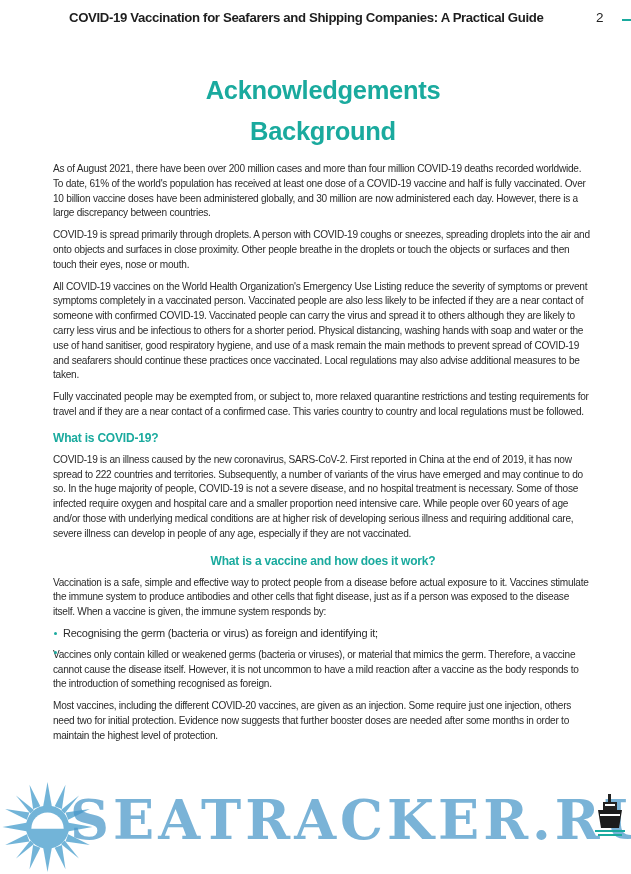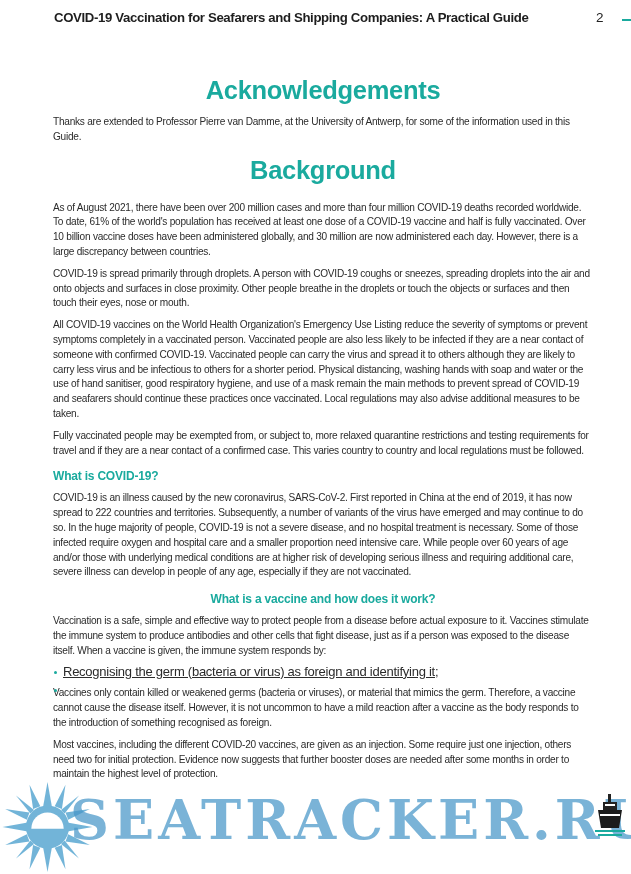--- a/index.html
+++ b/index.html
@@ -17,21 +17,21 @@
     }
     .page-header {
       position: absolute;
       top: 10px;
       left: 53px;
       right: 0;
       height: 18px;
     }
     .header-title {
       position: absolute;
-      left: 1px;
+      left: 16px;
       top: 0;
       font-size: 13.2px;
       font-weight: bold;
       color: #1e1e1e;
       letter-spacing: -0.35px;
       white-space: nowrap;
     }
     .page-number {
       position: absolute;
       left: 543px;
@@ -83,25 +83,24 @@
     .p-gap { margin-bottom: 7px; }
     .h2-gap { margin-top: 3px; margin-bottom: 4px; }
     ul.bullets {
       list-style: none;
       margin: 6px 0 7px 0;
       padding: 0;
     }
     ul.bullets li {
       position: relative;
       padding-left: 10px;
-      font-size: 13px;
+      font-size: 11px;
       line-height: 14.8px;
       letter-spacing: -0.25px;
       margin-bottom: 4px;
-      text-decoration: underline;
     }
     ul.bullets li .dot {
       position: absolute;
       left: 1px;
       top: 6px;
       width: 3px;
       height: 3px;
       border-radius: 50%;
       background: #1aaa9e;
     }
@@ -147,21 +146,20 @@
 
 <div class="page-header">
   <div class="header-title">COVID-19 Vaccination for Seafarers and Shipping Companies: A Practical Guide</div>
   <div class="page-number">2</div>
   <div class="header-rule"></div>
 </div>
 
 <div class="content">
 
   <h1 class="h1-ack">Acknowledgements</h1>
-  <p class="p-ack">Thanks are extended to Professor Pierre van Damme, at the University of Antwerp, for some of the information used in this Guide.</p>
 
   <h1 class="h1-bg">Background</h1>
   <p class="p-gap">As of August 2021, there have been over 200 million cases and more than four million COVID-19 deaths recorded worldwide. To date, 61% of the world's population has received at least one dose of a COVID-19 vaccine and half  is fully vaccinated. Over 10 billion vaccine doses have been administered globally, and 30 million are now administered each day. However, there is a large discrepancy between countries.</p>
   <p class="p-gap">COVID-19 is spread primarily through droplets. A person with COVID-19 coughs or sneezes, spreading droplets into the air and onto objects and surfaces in close proximity. Other people breathe in the droplets or touch the objects or surfaces and then touch their eyes, nose or mouth.</p>
   <p class="p-gap">All COVID-19 vaccines on the World Health Organization's Emergency Use Listing reduce the severity of symptoms or prevent symptoms completely in a vaccinated person. Vaccinated people are also less likely to be infected if they are a near contact of someone with confirmed COVID-19. Vaccinated people can carry the virus and spread it to others although they are likely to carry less virus and be infectious to others for a shorter period. Physical distancing, washing hands with soap and water or the use of hand sanitiser, good respiratory hygiene, and use of a mask remain the main methods to prevent spread of COVID-19 and seafarers should continue these practices once vaccinated. Local regulations may also advise additional measures to be taken.</p>
   <p class="p-gap">Fully vaccinated people may be exempted from, or subject to, more relaxed quarantine restrictions and testing requirements for travel and if they are a near contact of a confirmed case. This varies country to country and local regulations must be followed.</p>
 
   <h2 class="h2-gap">What is COVID-19?</h2>
   <p class="p-gap">COVID-19 is an illness caused by the new coronavirus, SARS-CoV-2. First reported in China at the end of 2019, it has now spread to 222 countries and territories. Subsequently, a number of variants of the virus have emerged and may continue to do so. In the huge majority of people, COVID-19 is not a severe disease, and no hospital treatment is necessary. Some of those infected require oxygen and hospital care and a smaller proportion need intensive care. While people over 60 years of age and/or those with underlying medical conditions are at higher risk of developing serious illness and requiring additional care, severe illness can develop in people of any age, especially if they are not vaccinated.</p>
 

